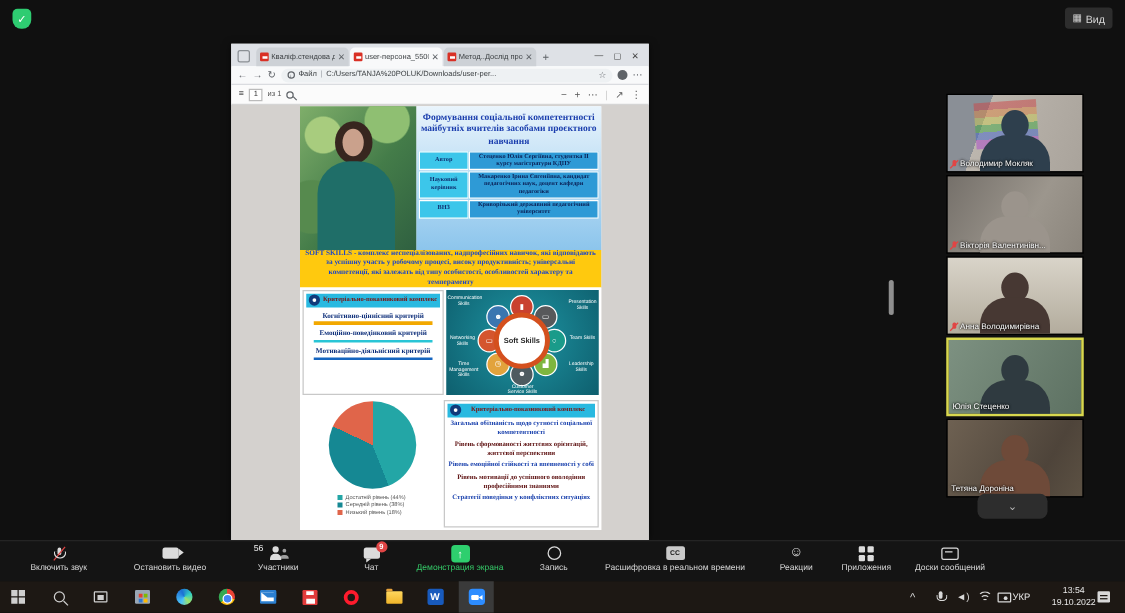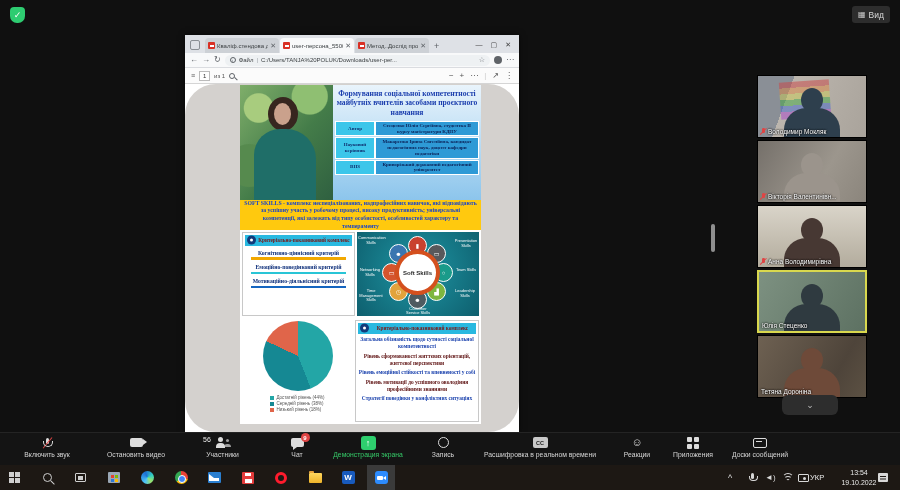--- a/index.html
+++ b/index.html
@@ -41,21 +41,21 @@
   .pill .star { margin-left:auto; font-size:7px; color:#5f6368; }
   .avatar { width:8px; height:8px; border-radius:50%; background:#5f6368; flex:none; }
   .pdfbar { height:16px; background:#fbfbfb; border-bottom:1px solid #d5d5d5; display:flex; align-items:center;
             padding:0 6px; gap:4px; font-size:7px; color:#555; }
   .pagebox { width:11px; height:10px; border:1px solid #bbb; background:#fff; font-size:6px; color:#333;
              display:flex; align-items:center; justify-content:center; }
   .mag { width:6px; height:6px; border:1.1px solid #5f6368; border-radius:50%; position:relative; }
   .mag::after { content:""; position:absolute; right:-3px; bottom:-1.5px; width:3.5px; height:1.1px;
                 background:#5f6368; transform:rotate(45deg); }
   .pdf-right { margin-left:auto; display:flex; gap:6px; align-items:center; font-size:8px; color:#555; }
-  .pdf-content { height:348px; background:#d4d1ce; position:relative;border-radius:31px; }
+  .pdf-content { height:348px; background:#d4d1ce; position:relative; }
 
   
   .slide { position:absolute; left:55px; top:1px; width:241px; height:339px; background:#fff;
            font-family:"Liberation Serif","DejaVu Serif",serif; }
   .slide-top { height:115px; display:flex; }
   .photo { width:93px; position:relative; overflow:hidden;
            background:
              radial-gradient(circle at 20% 20%, #a8cc7e 0 12%, transparent 13%),
              radial-gradient(circle at 75% 10%, #8fbf72 0 14%, transparent 15%),
              radial-gradient(circle at 10% 70%, #568a4e 0 18%, transparent 19%),

